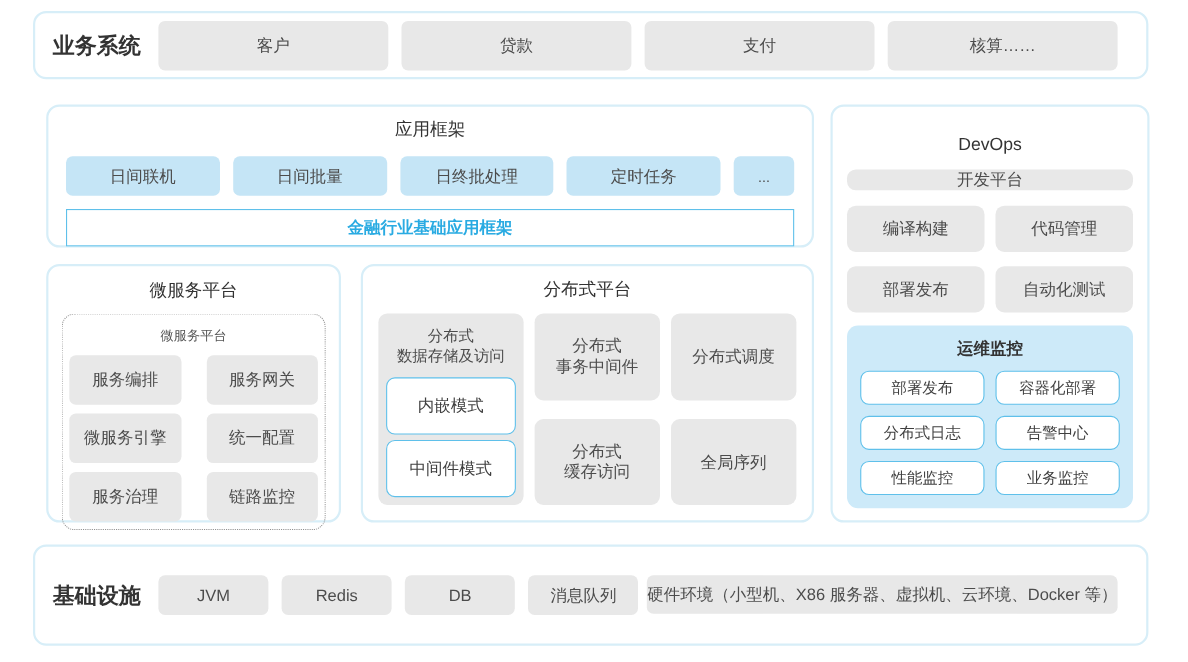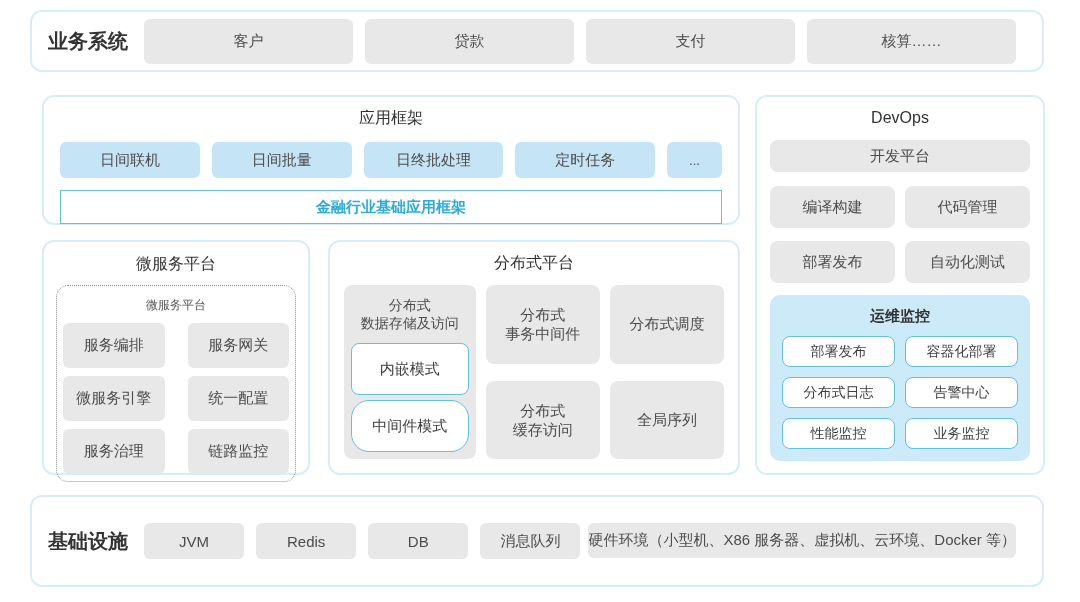--- a/index.html
+++ b/index.html
@@ -116,28 +116,28 @@
     border-radius: 8px;
     display: flex; flex-direction: column;
     padding: 11px 7px 7px;
   }
   .storage-col .two-line {
     display: flex; font-size: 14px;
     color: var(--text-box, #4c4c4c);
     margin-bottom: 11px; align-items: center;
   }
   .storage-col .wbox { height: 52px; }
-  .storage-col .wbox + .wbox { margin-top: 5px; border-radius: 18px; }
+  .storage-col .wbox + .wbox { margin-top: 5px; }
   .dist-col { flex: 1; display: flex; flex-direction: column; gap: 17px; }
   .dist-col .gbox { flex: 1; border-radius: 8px; }
 
   
   #devops-panel {
     left: 755px; top: 95px; width: 290px; height: 380px;
-    padding: 12px 13px 12px;
+    padding: 26px 13px 12px;
     display: flex; flex-direction: column;
   }
   #devops-panel .gbox.wide { height: 42px; margin-top: 13px; border-radius: 8px; }
   .devops-grid { margin-top: 14px; gap: 13px 10px; }
   .devops-grid .gbox { height: 42px; border-radius: 8px; }
   .monitor {
     margin-top: 12px; flex: 1;
     background: var(--monitor-bg, #cdeaf9);
     border-radius: 10px;
     padding: 8px 12px 12px;

